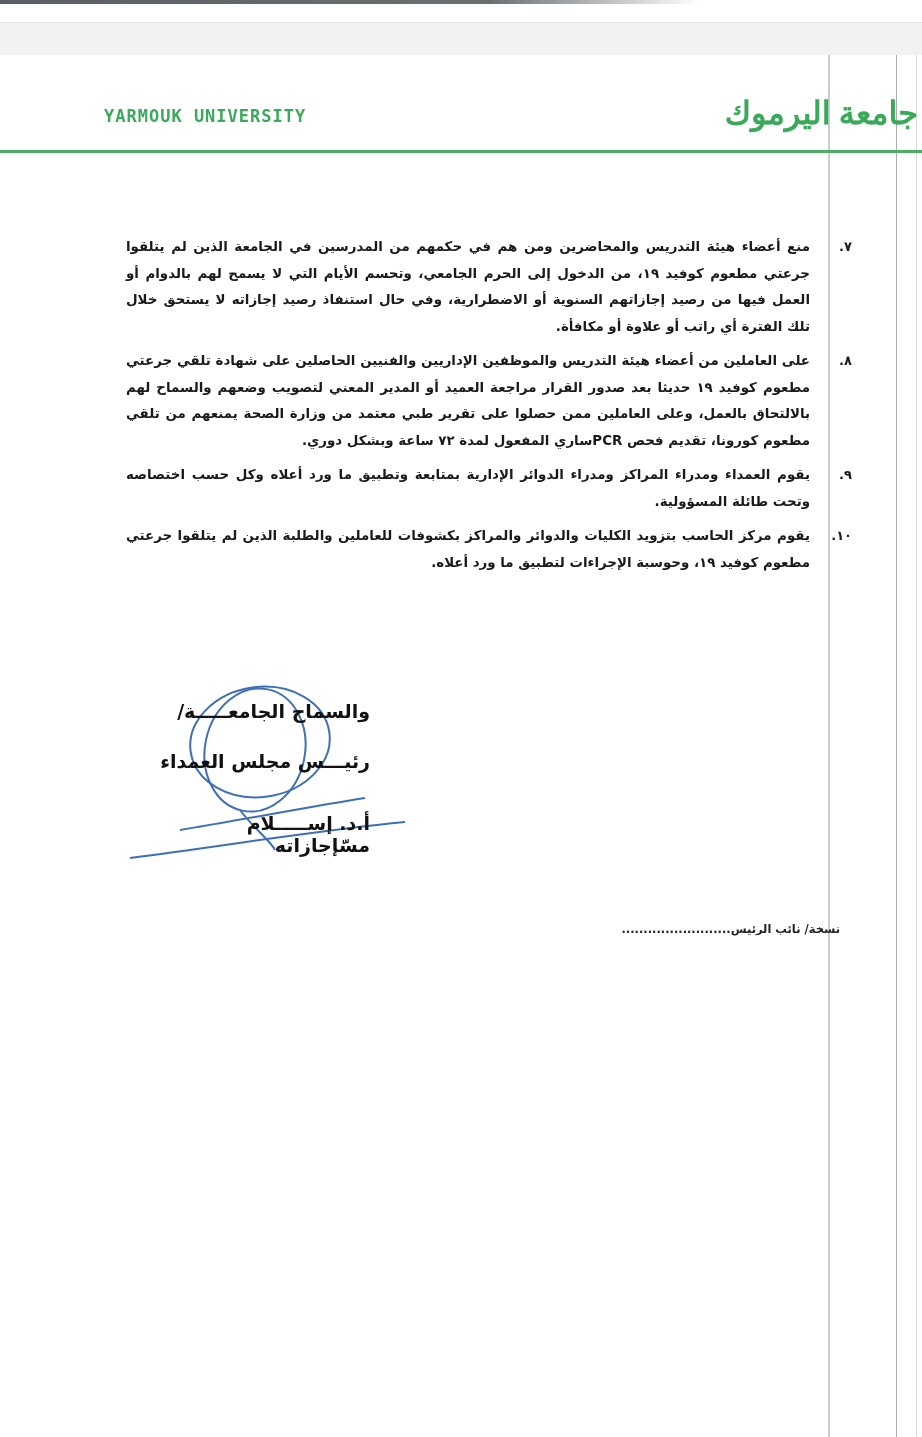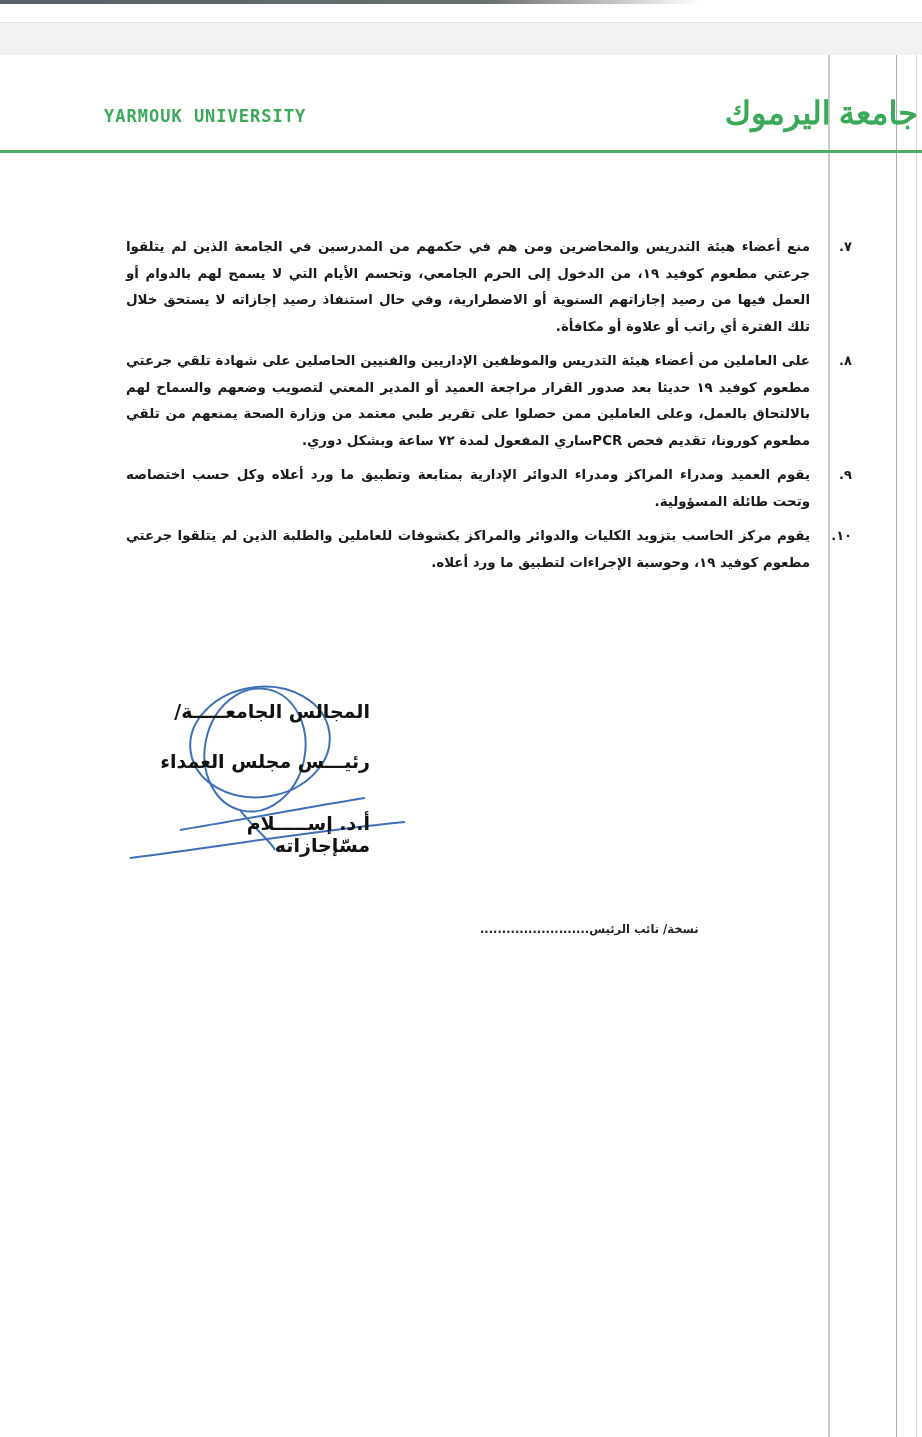--- a/index.html
+++ b/index.html
@@ -56,21 +56,21 @@
   .signature-block {
     position: absolute; left: 150px; top: 700px; width: 220px;
     direction: rtl; text-align: right; font-weight: bold; font-size: 19px; color: #111;
   }
   .sig-line { margin-bottom: 28px; }
   .sig-line.name { margin-top: 40px; }
   .sig-scribble { position: absolute; left: 120px; top: 680px; width: 300px; height: 200px; }
 
   .cc-block {
     position: absolute; left: 480px; top: 918px; width: 360px;
-    direction: rtl; text-align: left; font-weight: bold; font-size: 11.5px; color: #222;
+    direction: rtl; text-align: right; font-weight: bold; font-size: 11.5px; color: #222;
     line-height: 22px;
   }
 </style>
 </head>
 <body>
 
 <div class="top-strip">
   <div class="bar"></div>
 </div>
 <div class="gray-band"></div>
@@ -88,39 +88,39 @@
   <div class="item" style="margin-bottom:0;">
     <span class="num">٧.</span>
     <p>منع أعضاء هيئة التدريس والمحاضرين ومن هم في حكمهم من المدرسين في الجامعة الذين لم يتلقوا جرعتي مطعوم كوفيد ١٩، من الدخول إلى الحرم الجامعي، وتحسم الأيام التي لا يسمح لهم بالدوام أو العمل فيها من رصيد إجازاتهم السنوية أو الاضطرارية، وفي حال استنفاذ رصيد إجازاته لا يستحق خلال تلك الفترة أي راتب أو علاوة أو مكافأة.</p>
   </div>
   <div class="item" style="margin-top:5px;">
     <span class="num">٨.</span>
     <p>على العاملين من أعضاء هيئة التدريس والموظفين الإداريين والفنيين الحاصلين على شهادة تلقي جرعتي مطعوم كوفيد ١٩ حديثا بعد صدور القرار مراجعة العميد أو المدير المعني لتصويب وضعهم والسماح لهم بالالتحاق بالعمل، وعلى العاملين ممن حصلوا على تقرير طبي معتمد من وزارة الصحة يمنعهم من تلقي مطعوم كورونا، تقديم فحص PCRساري المفعول لمدة ٧٢ ساعة وبشكل دوري.</p>
   </div>
   <div class="item" style="margin-top:5px;">
     <span class="num">٩.</span>
-    <p>يقوم العميد ومدراء المراكز ومدراء الدوائر الإدارية بمتابعة وتطبيق ما ورد أعلاه وكل حسب اختصاصه وتحت طائلة المسؤولية.</p>
+    <p>يقوم العمداء ومدراء المراكز ومدراء الدوائر الإدارية بمتابعة وتطبيق ما ورد أعلاه وكل حسب اختصاصه وتحت طائلة المسؤولية.</p>
   </div>
   <div class="item" style="margin-top:5px;">
     <span class="num">١٠.</span>
     <p>يقوم مركز الحاسب بتزويد الكليات والدوائر والمراكز بكشوفات للعاملين والطلبة الذين لم يتلقوا جرعتي مطعوم كوفيد ١٩، وحوسبة الإجراءات لتطبيق ما ورد أعلاه.</p>
   </div>
 </div>
 
 <svg class="sig-scribble" viewBox="0 0 300 200">
   <g fill="none" stroke="#3f6fb6" stroke-width="2">
     <ellipse cx="140" cy="62" rx="70" ry="55" transform="rotate(-8 140 62)"></ellipse>
     <ellipse cx="135" cy="70" rx="50" ry="62" transform="rotate(12 135 70)"></ellipse>
     <path d="M60 150 C120 140, 200 125, 245 118"></path>
     <path d="M10 178 C110 165, 200 150, 285 142"></path>
     <path d="M120 130 C135 150, 150 160, 155 170"></path>
   </g>
 </svg>
 
 <div class="signature-block">
-  <div class="sig-line">المجالس الجامعـــــة/</div>
+  <div class="sig-line">والسماح الجامعـــــة/</div>
   <div class="sig-line">رئيـــس مجلس العمداء</div>
   <div class="sig-line name">أ.د. إســـــلام مسّإجازاته</div>
 </div>
 
 <div class="cc-block">
   <div>نسخة/ نائب الرئيس.........................</div>
 </div>
 
 </body></html>

